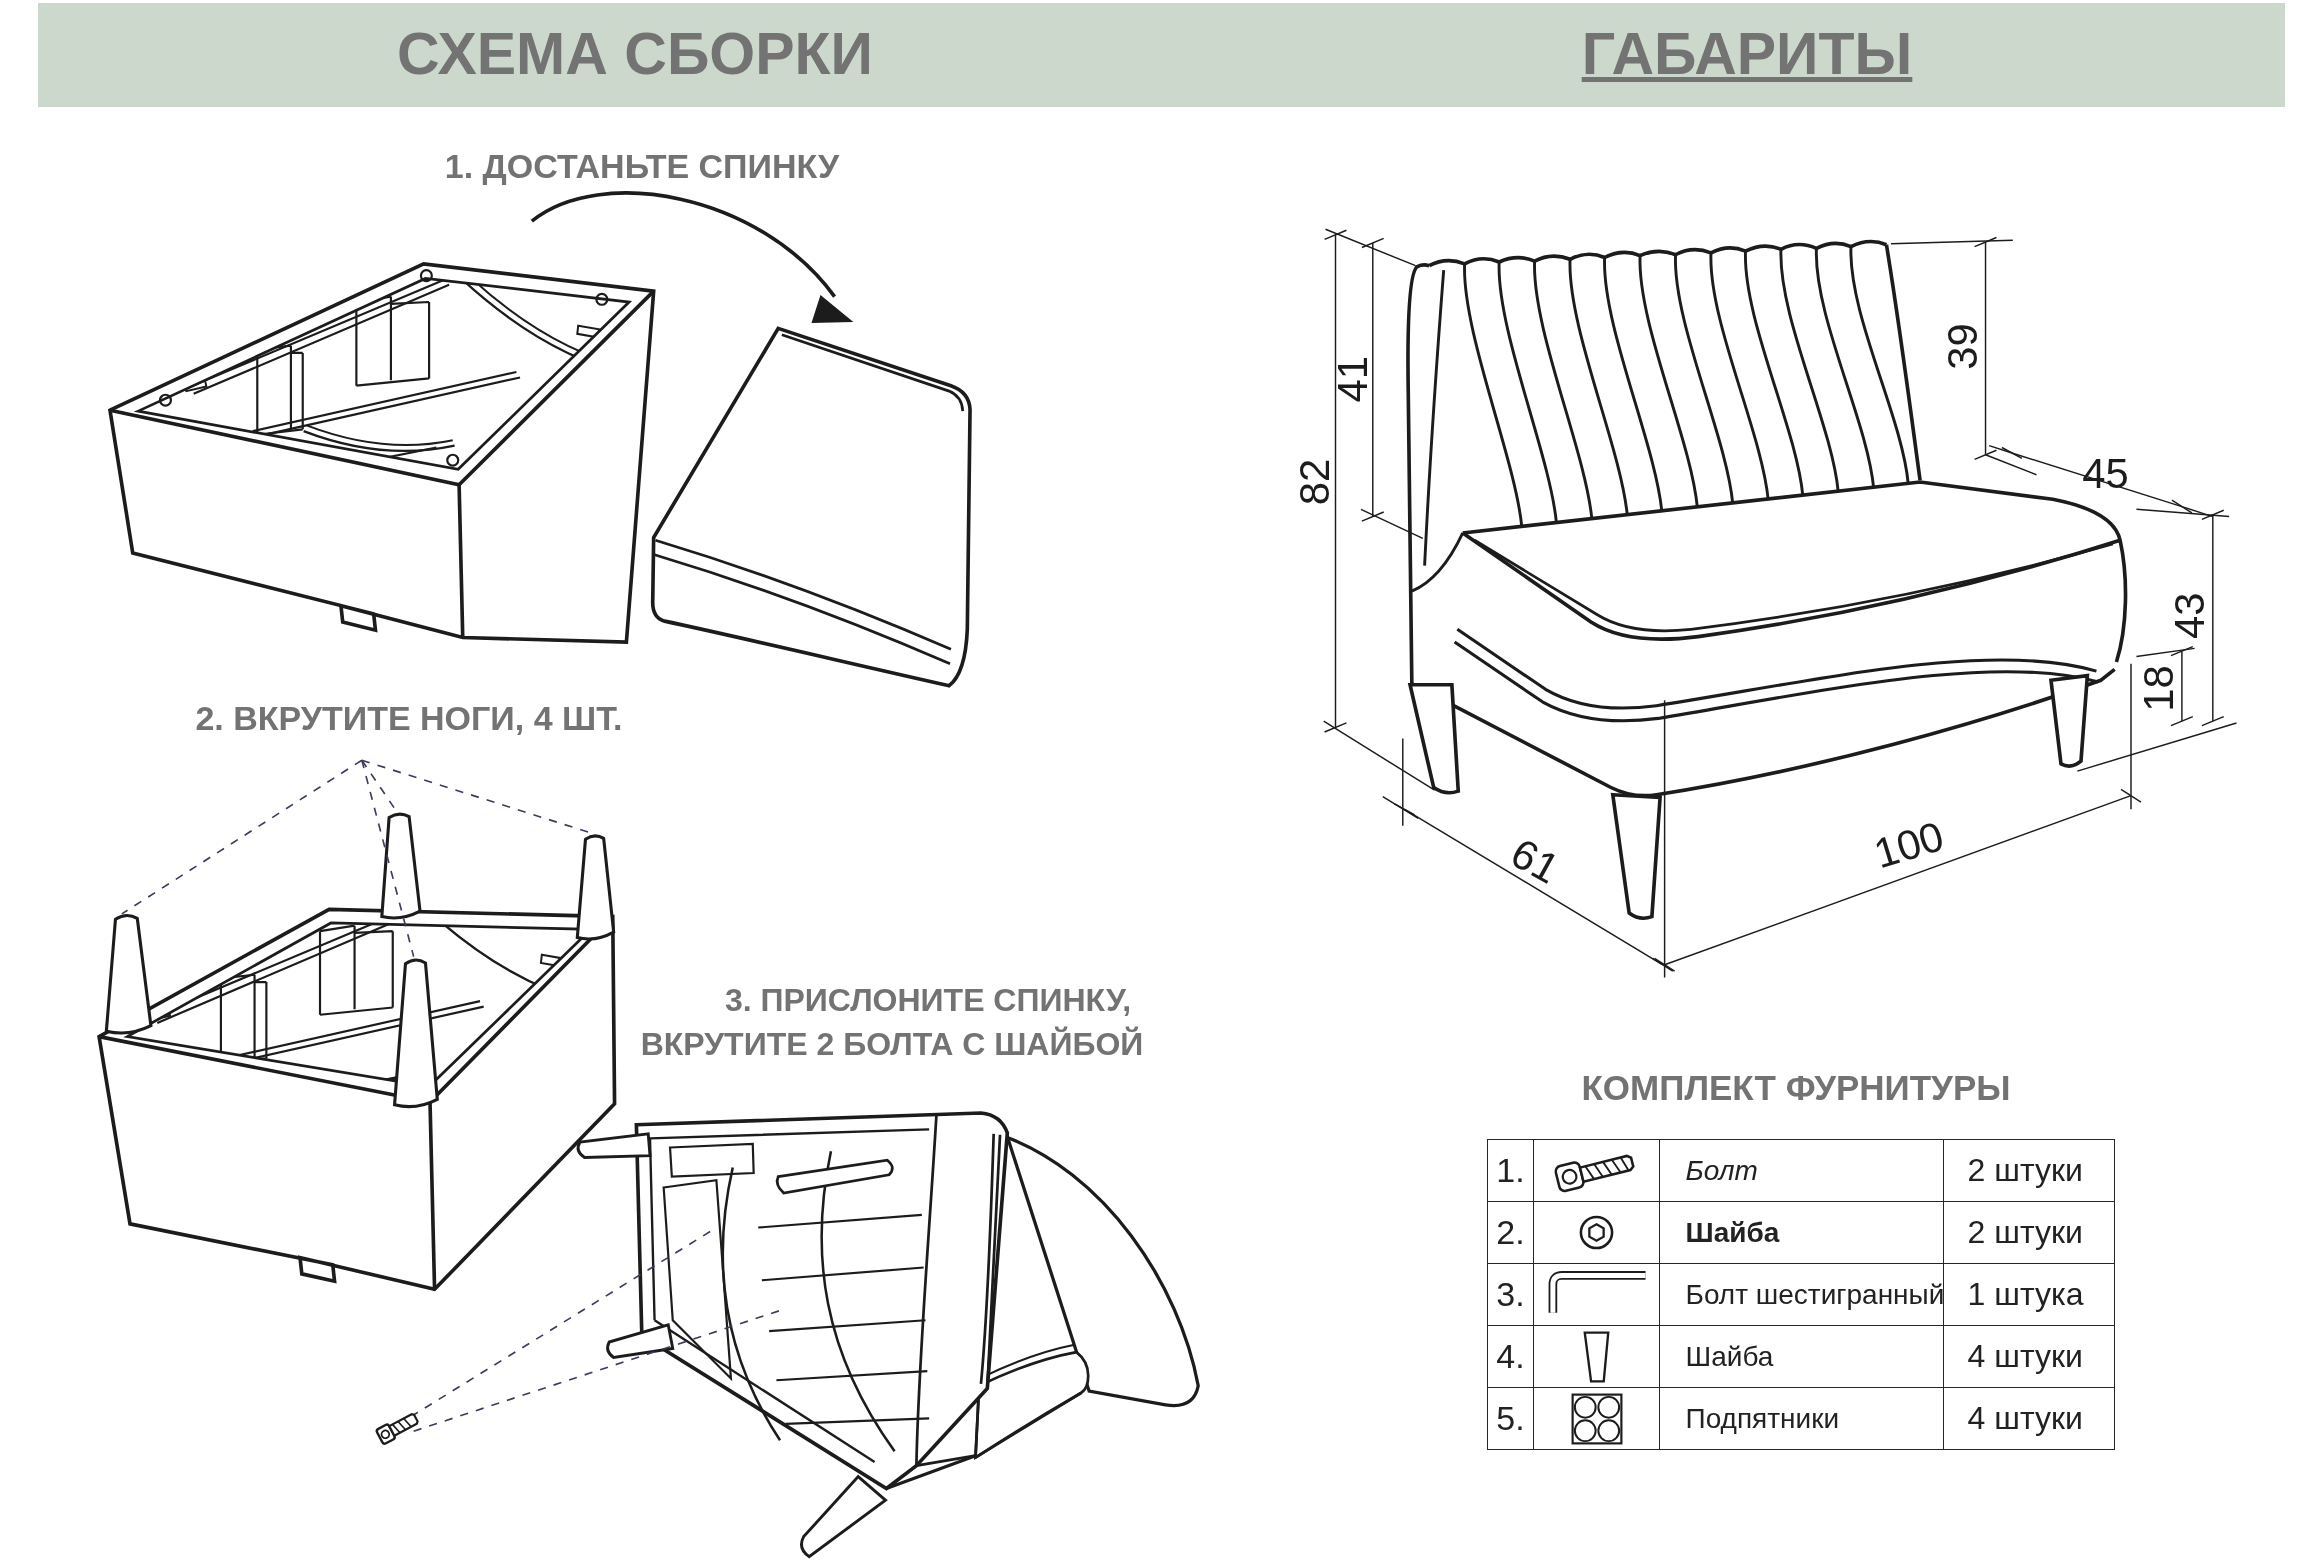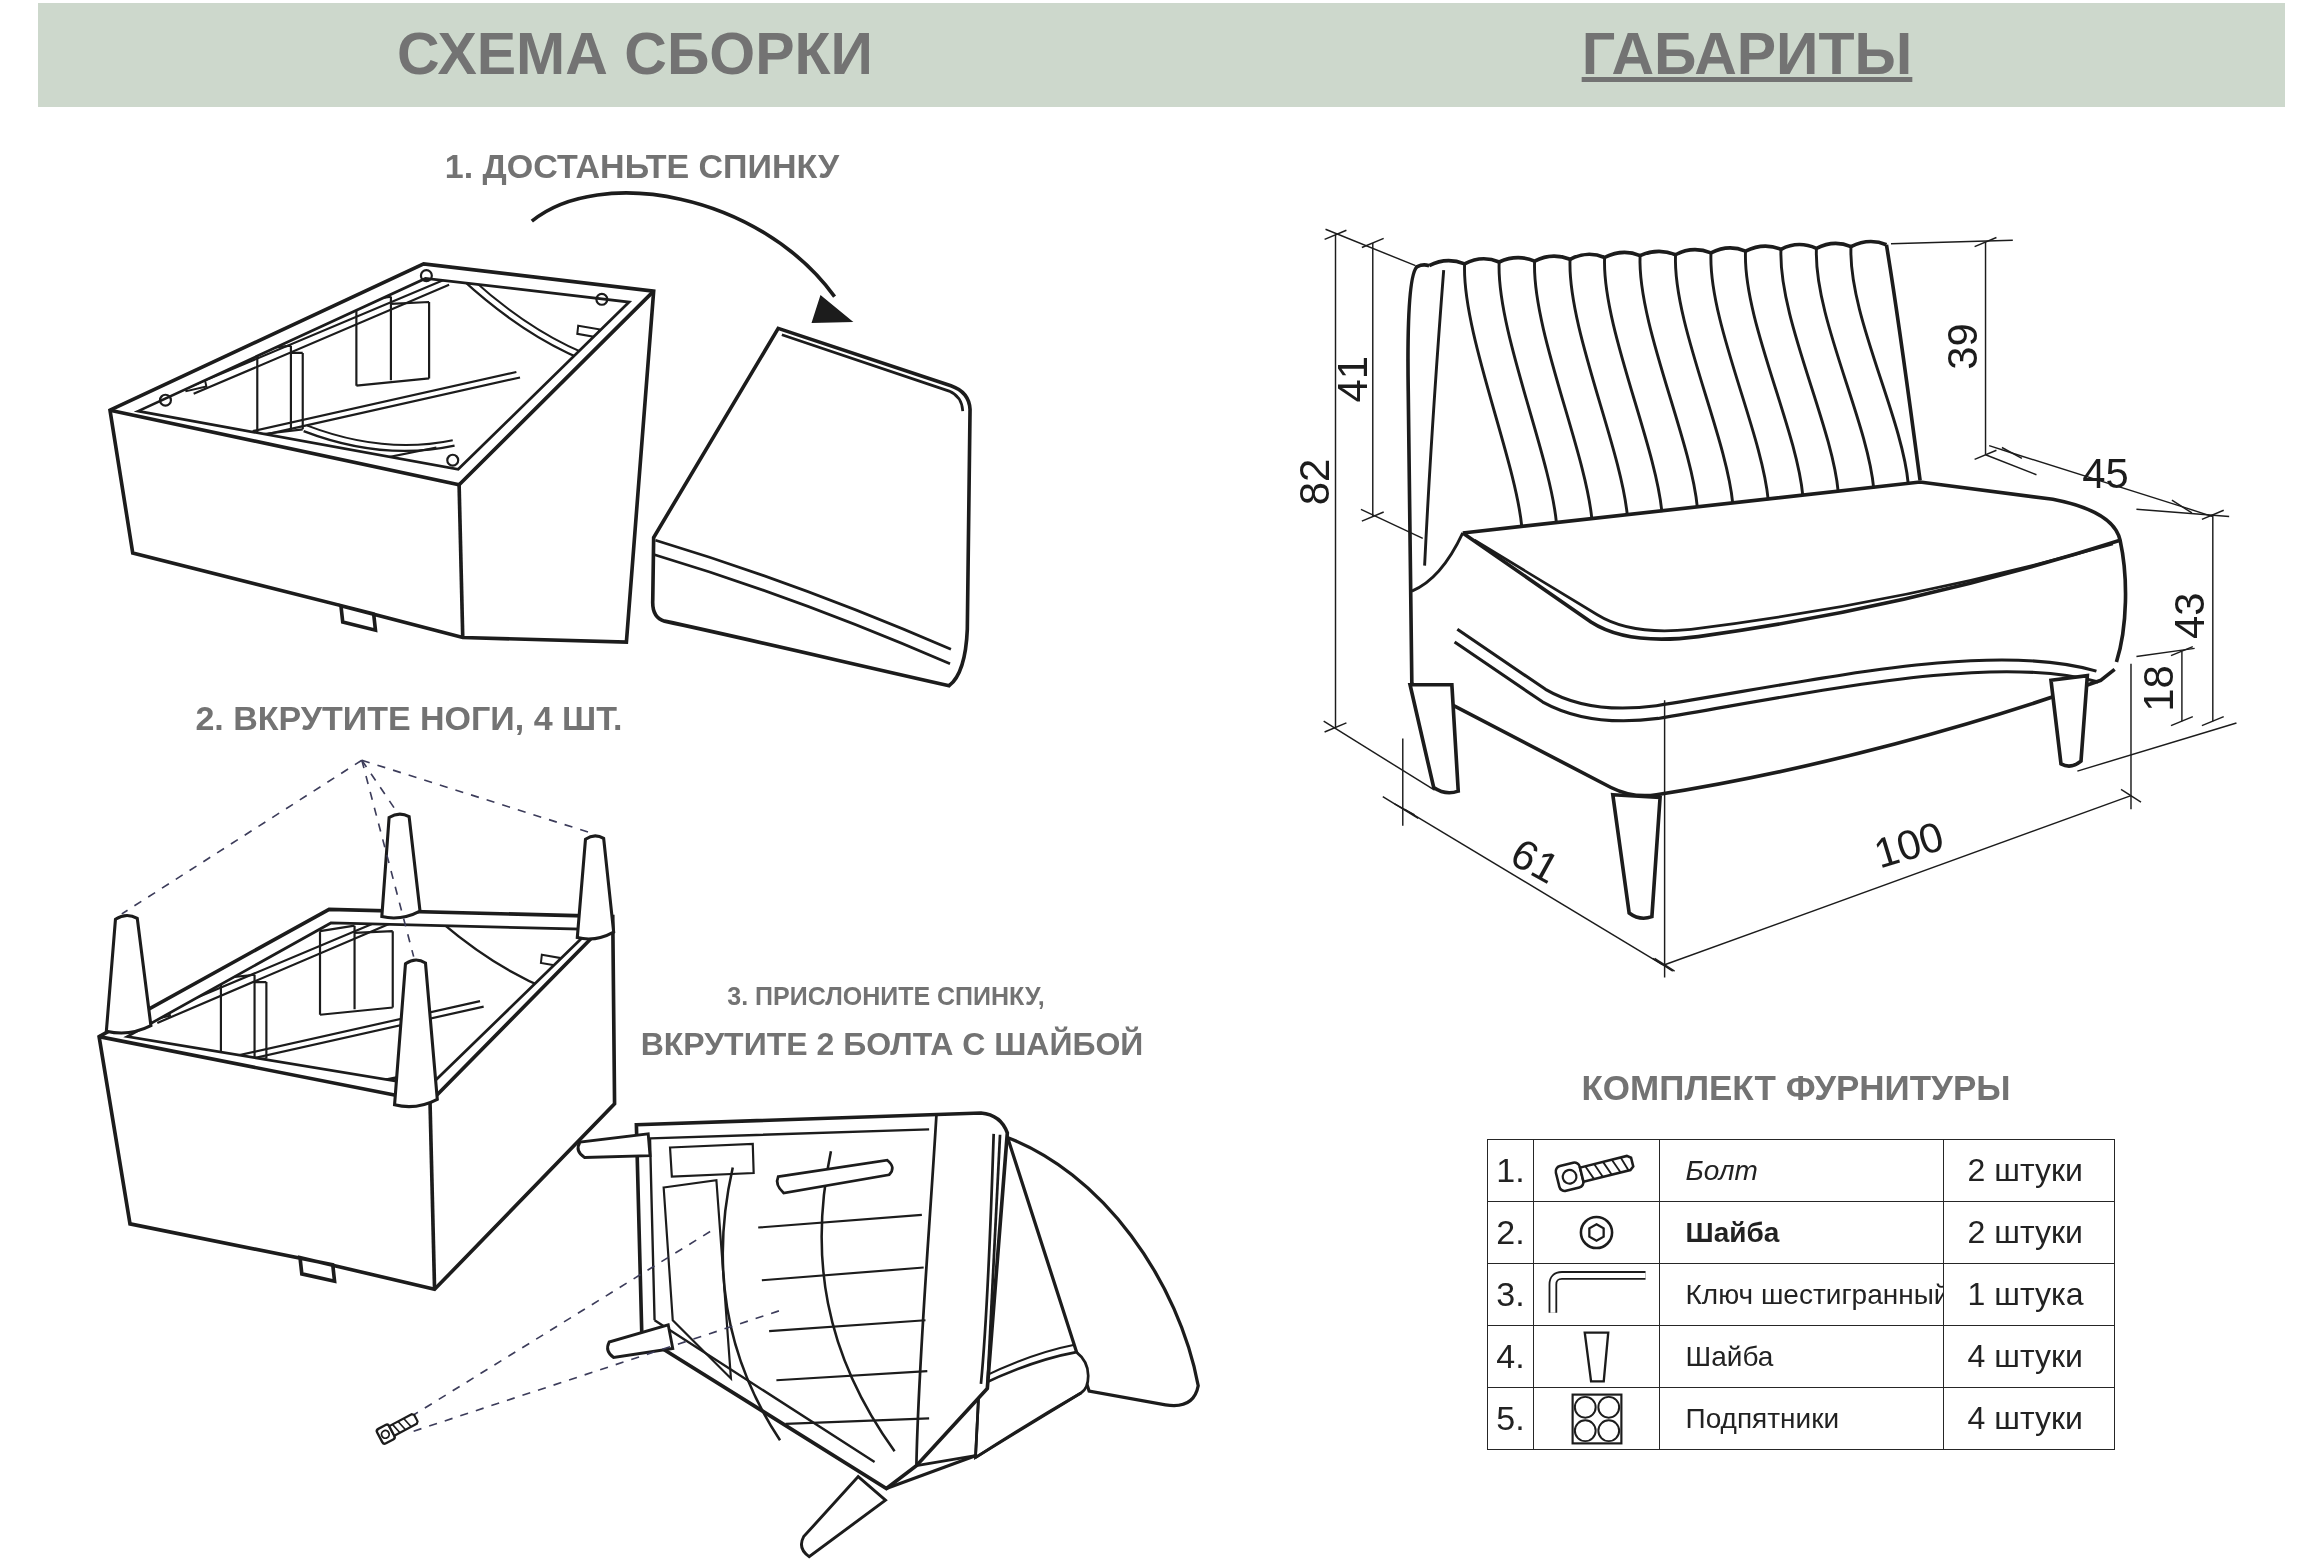--- a/index.html
+++ b/index.html
@@ -14,21 +14,21 @@
 <div class="abs" style="left:38px;top:2.7px;width:2247px;height:104px;background:#cdd8cc;"></div>
 
 <div class="cap" style="left:635px;top:20px;font-size:59px;">СХЕМА СБОРКИ</div>
 
 <div class="cap" style="left:1747px;top:20px;font-size:59px;text-decoration:underline;">ГАБАРИТЫ</div>
 
 <div class="cap" style="left:642px;top:147px;font-size:34px;">1. ДОСТАНЬТЕ СПИНКУ</div>
 
 <div class="cap" style="left:409px;top:699px;font-size:34px;">2. ВКРУТИТЕ НОГИ, 4 ШТ.</div>
 
-<div class="cap" style="left:886px;top:982px;font-size:25px;">3. ПРИСЛОНИТЕ СПИНКУ,</div>
+<div class="cap" style="left:928px;top:982px;font-size:32px;">3. ПРИСЛОНИТЕ СПИНКУ,</div>
 
 <div class="cap" style="left:892px;top:1026px;font-size:32px;">ВКРУТИТЕ 2 БОЛТА С ШАЙБОЙ</div>
 
 <div class="cap" style="left:1796px;top:1068px;font-size:35px;">КОМПЛЕКТ ФУРНИТУРЫ</div>
 
 <table class="abs" style="left:1487px;top:1139px;">
 
 <tbody>
       <tr style="height:62px;">
         <td style="width:46px;text-align:center;font-size:34px;">1.</td>
@@ -59,21 +59,21 @@
       </tr>
 
 <tr style="height:62px;">
         <td style="width:46px;text-align:center;font-size:34px;">3.</td>
         <td style="width:126px;">
           <svg width="109" height="55" viewBox="0 0 120 60">
 <path d="M12,50 L12,19 Q12,9 22,9 L114,9" fill="none" stroke="#1c1c1c" stroke-width="9.5"></path>
 <path d="M12,50 L12,19 Q12,9 22,9 L114,9" fill="none" stroke="#ffffff" stroke-width="5.5"></path>
 </svg>
         </td>
-        <td style="width:284px;font-size:28px;padding-left:25.5px;white-space:nowrap;">Ключ шестигранный</td>
+        <td style="width:284px;font-size:28px;padding-left:25.5px;white-space:nowrap;">Болт шестигранный</td>
         <td style="width:171px;font-size:32px;padding-left:23.6px;white-space:nowrap;">1 штука</td>
       </tr>
 
 <tr style="height:62px;">
         <td style="width:46px;text-align:center;font-size:34px;">4.</td>
         <td style="width:126px;">
           <svg width="55" height="56" viewBox="0 0 60 62">
 <path d="M17,4 L43,4 L38,58 L24,58 Z" fill="#fff" stroke="#1c1c1c" stroke-width="2.6"></path>
 </svg>
         </td>

